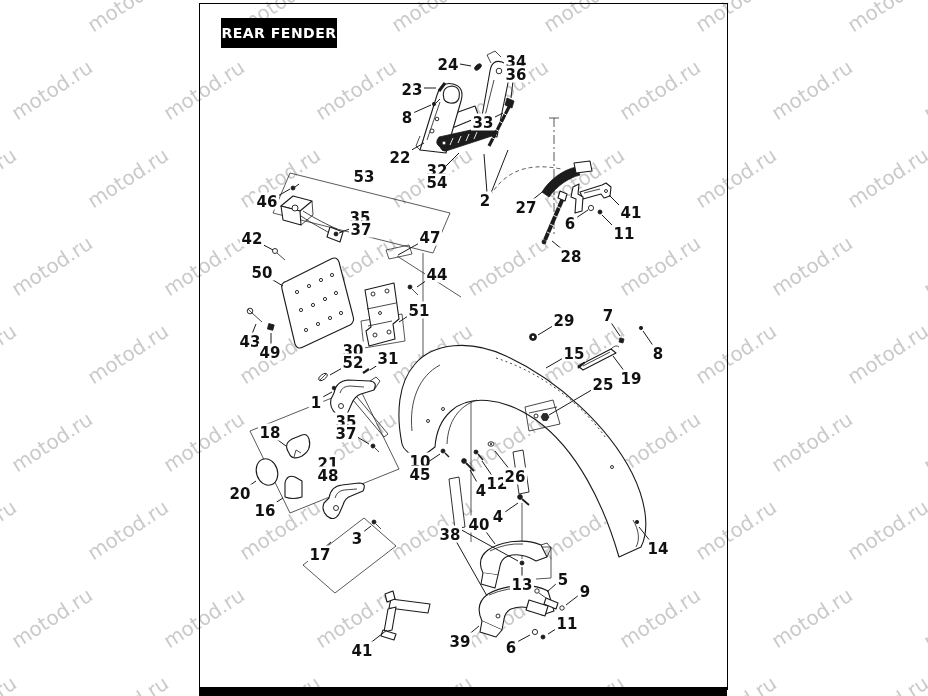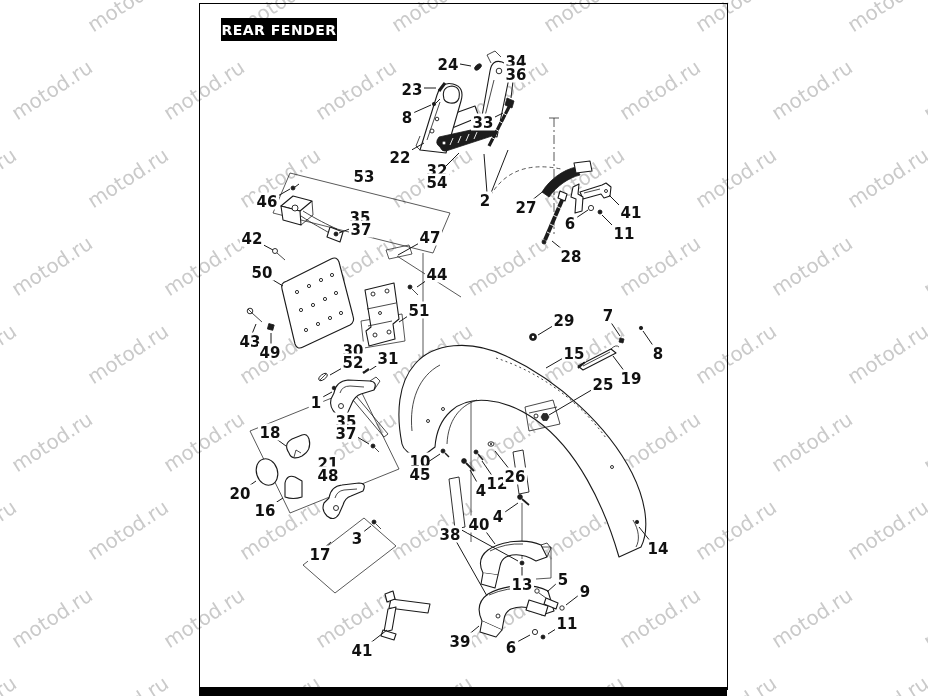--- a/index.html
+++ b/index.html
@@ -86,21 +86,21 @@
       <span class="wm" style="left: 234px; top: 694px; color: rgb(202, 202, 202);">motod.ru</span>
       <span class="wm" style="left: 386px; top: 694px; color: rgb(202, 202, 202);">motod.ru</span>
       <span class="wm" style="left: 538px; top: 694px; color: rgb(202, 202, 202);">motod.ru</span>
       <span class="wm" style="left: 690px; top: 694px; color: rgb(202, 202, 202);">motod.ru</span>
       <span class="wm" style="left: 842px; top: 694px; color: rgb(202, 202, 202);">motod.ru</span>
     </div>
 
   <div id="frame" style="left:199px;top:3px;width:527px;height:685px;"></div>
   <div id="frame-bottom-bar" style="left:199px;top:687px;width:528px;height:9px;"></div>
 
-  <div id="title-box" style="left:221px;top:18px;width:116px;height:23px;background:#000;color:#fff;">
+  <div id="title-box" style="left:221px;top:18px;width:116px;height:30px;background:#000;color:#fff;">
     <span>REAR FENDER</span>
   </div>
 
   <svg id="diagram-svg" width="928" height="696" viewBox="0 0 928 696">
 
     <g>
       <polygon class="phantom" points="290,173 450,213 433,253 273,213"></polygon>
       <polygon class="phantom" points="361,321 402,314 405,341 364,348"></polygon>
       <polygon class="phantom" points="250,431 359,387 399,469 290,513"></polygon>
       <polygon class="phantom" points="303,565 364,518 396,546 335,593"></polygon>

